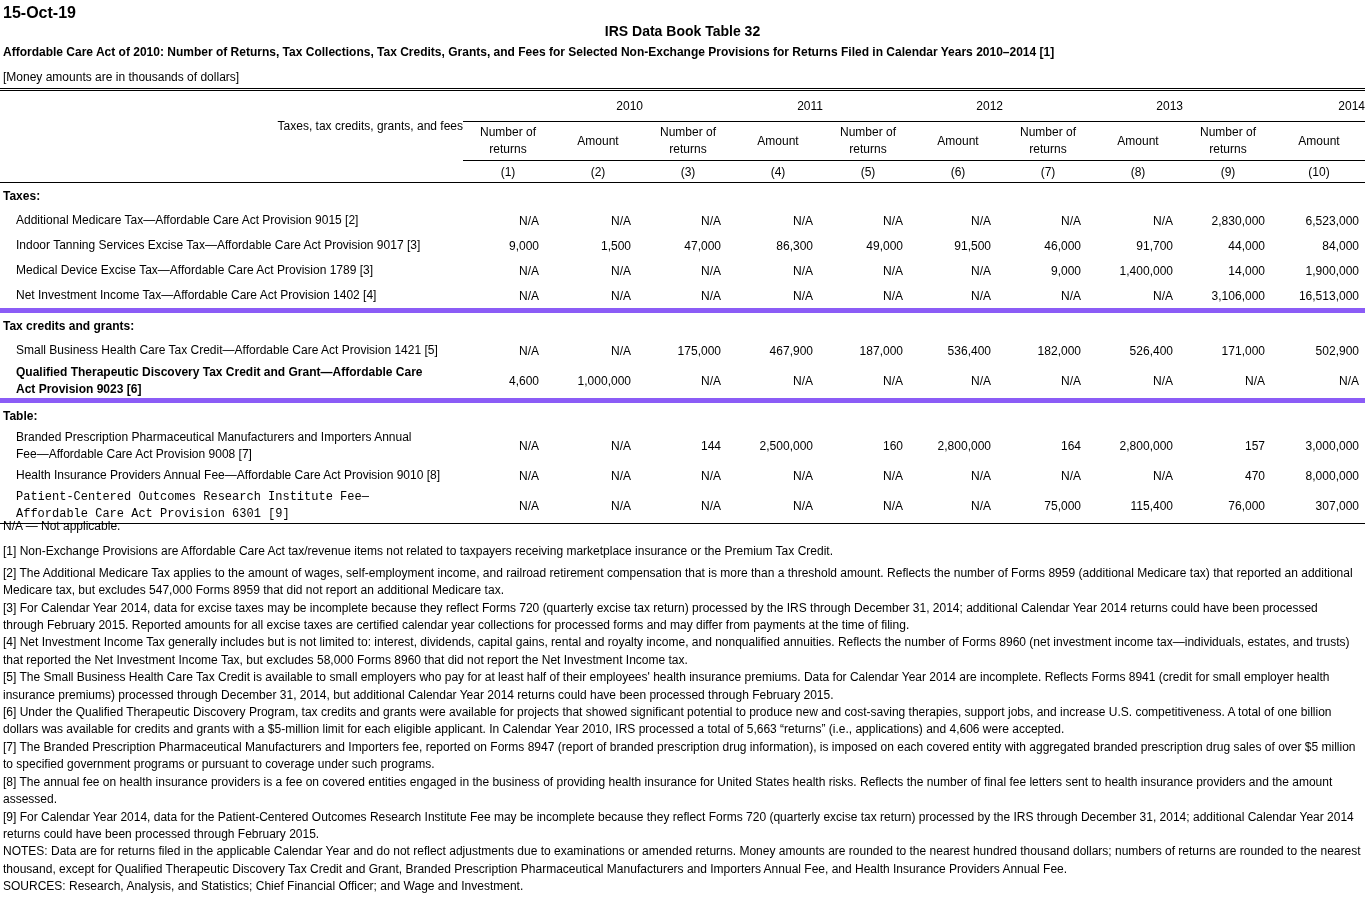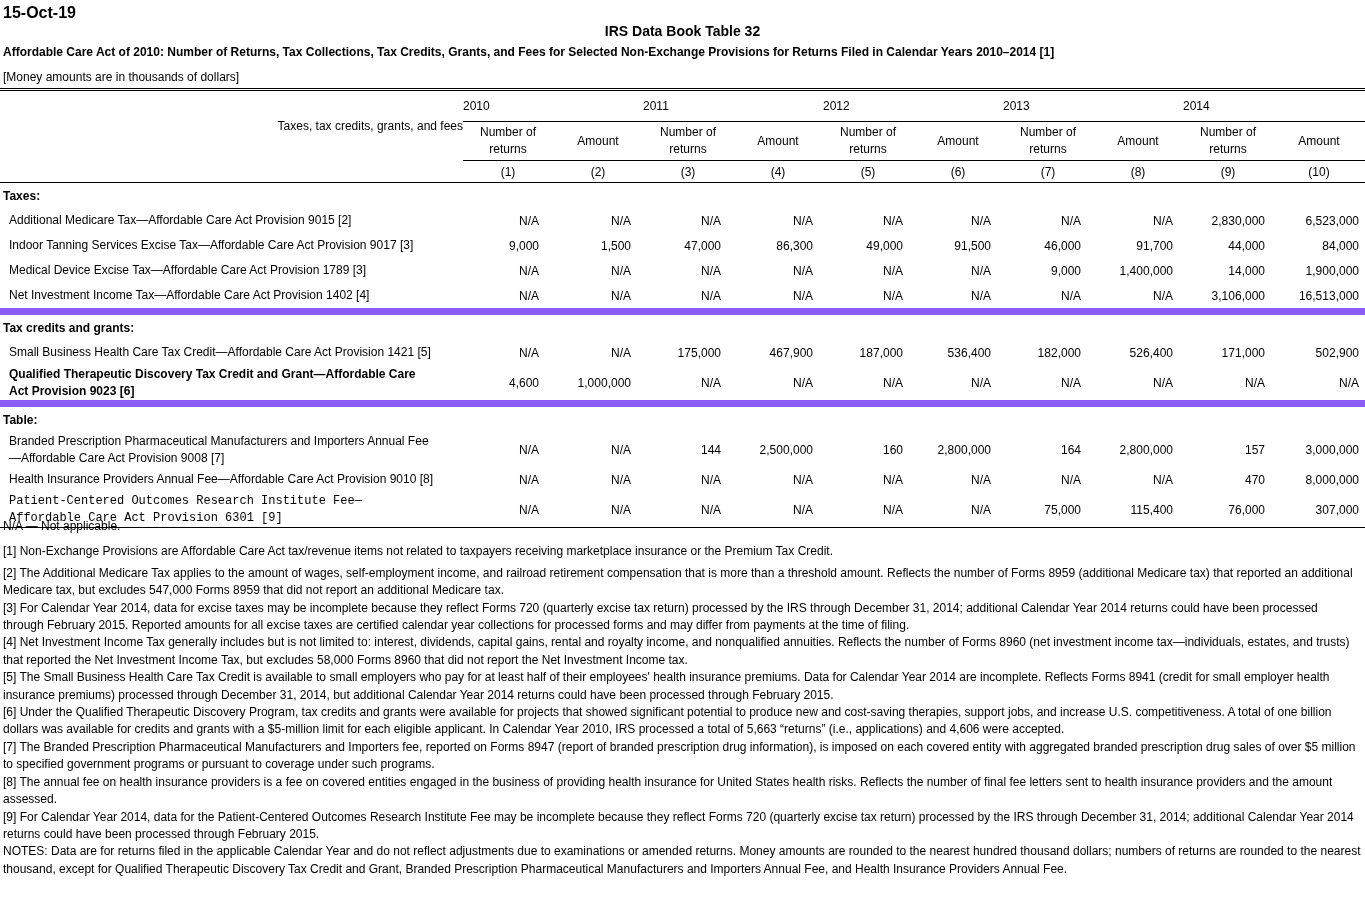--- a/index.html
+++ b/index.html
@@ -11,41 +11,41 @@
   .title { position: absolute; left: 0; width: 1365px; top: 23px; text-align: center; font-weight: bold; font-size: 14px; }
   .subtitle { position: absolute; left: 3px; top: 45px; font-weight: bold; font-size: 12px; }
   .units { position: absolute; left: 3px; top: 70px; font-size: 12px; }
 
   table.main {
     position: absolute; left: 0; top: 88px; width: 1365px;
     border-collapse: collapse; table-layout: fixed; font-size: 12px;
   }
   table.main td, table.main th { padding: 0; font-weight: normal; }
   .topline td { height: 0; border-top: 3px double #000; padding: 0; }
-  .yr th { height: 30px; text-align: left; vertical-align: middle; border-bottom: 1px solid #000; }
+  .yr th { height: 30px; text-align: right; vertical-align: middle; border-bottom: 1px solid #000; }
   .yr th.desc { border-bottom: none; }
   .colhdr th { height: 38px; text-align: center; vertical-align: middle; line-height: 17px; border-bottom: 1px solid #000; }
   .colnum th { height: 21px; text-align: center; vertical-align: middle; border-bottom: 1px solid #000; }
   th.desc { text-align: right; vertical-align: middle; }
   tr.sect td { font-weight: bold; height: 25px; vertical-align: middle; padding-left: 3px; }
   tr.data td { height: 25px; vertical-align: middle; }
   tr.data.tall td { height: 35px; }
-  tr.data td.label { padding-left: 9px; line-height: 17px; }
+  tr.data td.label { padding-left: 16px; line-height: 17px; }
   tr.data td.num { text-align: right; }
   td.num.c1 { padding-right: 14px; }
   td.num.c2 { padding-right: 12px; }
   td.num.c3 { padding-right: 12px; }
   td.num.c4 { padding-right: 10px; }
   td.num.c5 { padding-right: 10px; }
   td.num.c6 { padding-right: 12px; }
   td.num.c7 { padding-right: 12px; }
   td.num.c8 { padding-right: 10px; }
   td.num.c9 { padding-right: 8px; }
   td.num.c10 { padding-right: 6px; }
-  tr.grpend td { border-bottom: 7px solid #8b5cf6; }
+  tr.grpend td { border-bottom: 5px solid #8b5cf6; }
   tr.tblend td { border-bottom: 1px solid #000; }
 
   .notes { position: absolute; left: 3px; top: 518px; width: 1358px; font-size: 12px; line-height: 17.4px; }
   .notes p { margin: 0; }
   .notes p.na { margin-bottom: 8px; }
   .notes p.fn1 { margin-bottom: 4px; }
 </style>
 </head>
 <body>
 
@@ -241,13 +241,14 @@
   <p class="fn1">[1]  Non-Exchange Provisions are Affordable Care Act tax/revenue items not related to taxpayers receiving marketplace insurance or the Premium Tax Credit.</p>
   <p>[2]  The Additional Medicare Tax applies to the amount of wages, self-employment income, and railroad retirement compensation that is more than a threshold amount. Reflects the number of Forms 8959 (additional Medicare tax) that reported an additional Medicare tax, but excludes 547,000 Forms 8959 that did not report an additional Medicare tax.</p>
   <p>[3]  For Calendar Year 2014, data for excise taxes may be incomplete because they reflect Forms 720 (quarterly excise tax return) processed by the IRS through December 31, 2014; additional Calendar Year 2014 returns could have been processed through February 2015. Reported amounts for all excise taxes are certified calendar year collections for processed forms and may differ from payments at the time of filing.</p>
   <p>[4]  Net Investment Income Tax generally includes but is not limited to: interest, dividends, capital gains, rental and royalty income, and nonqualified annuities. Reflects the number of Forms 8960 (net investment income tax—individuals, estates, and trusts) that reported the Net Investment Income Tax, but excludes 58,000 Forms 8960 that did not report the Net Investment Income tax.</p>
   <p>[5]  The Small Business Health Care Tax Credit is available to small employers who pay for at least half of their employees' health insurance premiums. Data for Calendar Year 2014 are incomplete. Reflects Forms 8941 (credit for small employer health insurance premiums) processed through December 31, 2014, but additional Calendar Year 2014 returns could have been processed through February 2015.</p>
   <p>[6]  Under the Qualified Therapeutic Discovery Program, tax credits and grants were available for projects that showed significant potential to produce new and cost-saving therapies, support jobs, and increase U.S. competitiveness. A total of one billion dollars was available for credits and grants with a $5-million limit for each eligible applicant. In Calendar Year 2010, IRS processed a total of 5,663 “returns” (i.e., applications) and 4,606 were accepted.</p>
   <p>[7]  The Branded Prescription Pharmaceutical Manufacturers and Importers fee, reported on Forms 8947 (report of branded prescription drug information), is imposed on each covered entity with aggregated branded prescription drug sales of over $5 million to specified government programs or pursuant to coverage under such programs.</p>
   <p>[8]  The annual fee on health insurance providers is a fee on covered entities engaged in the business of providing health insurance for United States health risks. Reflects the number of final fee letters sent to health insurance providers and the amount assessed.</p>
   <p>[9]  For Calendar Year 2014, data for the Patient-Centered Outcomes Research Institute Fee may be incomplete because they reflect Forms 720 (quarterly excise tax return) processed by the IRS through December 31, 2014; additional Calendar Year 2014 returns could have been processed through February 2015.</p>
   <p>NOTES:  Data are for returns filed in the applicable Calendar Year and do not reflect adjustments due to examinations or amended returns. Money amounts are rounded to the nearest hundred thousand dollars; numbers of returns are rounded to the nearest thousand, except for Qualified Therapeutic Discovery Tax Credit and Grant, Branded Prescription Pharmaceutical Manufacturers and Importers Annual Fee, and Health Insurance Providers Annual Fee.</p>
+  <p>SOURCES:  Research, Analysis, and Statistics; Chief Financial Officer; and Wage and Investment.</p>
 </div>
 
 </body></html>

